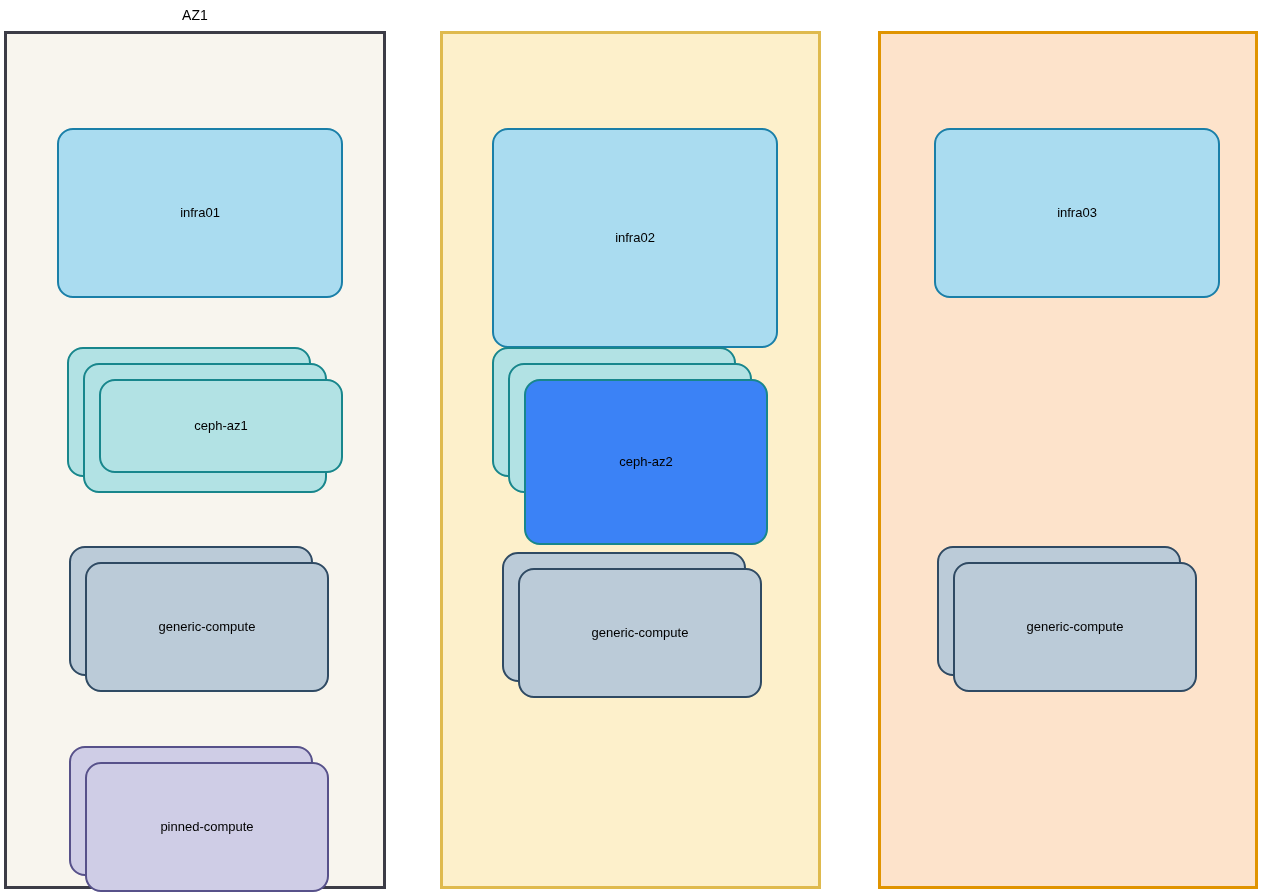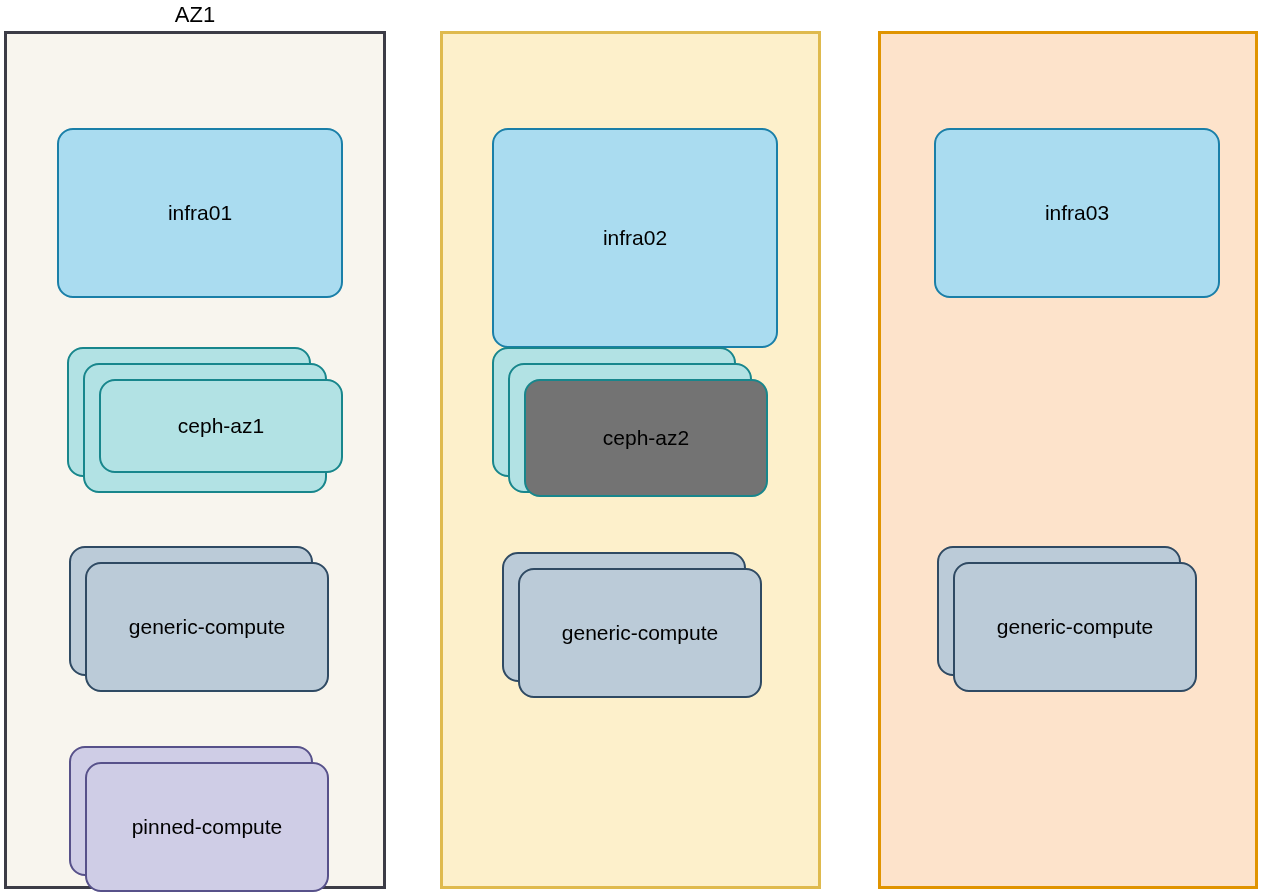--- a/index.html
+++ b/index.html
@@ -24,21 +24,21 @@
 
   
   .az-zone {
     position: absolute;
     box-sizing: border-box;
     border-style: solid;
   }
   .az-title {
     position: absolute;
     text-align: center;
-    font-size: 22px;
+    font-size: 14px;
     line-height: 20px;
     color: #000000;
     white-space: nowrap;
     letter-spacing: 0.1px;
   }
 
   
   .stack {
     position: absolute;
   }
@@ -46,21 +46,21 @@
     position: absolute;
     box-sizing: border-box;
     border-width: 2px;
     border-style: solid;
     border-radius: 16px;
     display: flex;
     align-items: center;
     justify-content: center;
   }
   .card-label {
-    font-size: 21px;
+    font-size: 13px;
     line-height: 20px;
     color: #000000;
     white-space: nowrap;
     text-align: center;
     pointer-events: none;
   }
 </style>
 </head>
 <body>
 
@@ -94,21 +94,21 @@
     </div>
     <div class="az-zone" style="left: 440px; top: 31px; width: 381px; height: 858px; background: rgb(253, 240, 203); border-color: rgb(223, 186, 78); border-width: 3px;">
       <div class="stack" style="left: 49px; top: 94px; width: 286px; height: 170px;">
         <div class="card" style="left: 0px; top: 0px; width: 286px; height: 220px; background: rgb(170, 220, 240); border-color: rgb(26, 127, 168); z-index: 1;">
           <span class="card-label">infra02</span>
         </div>
       </div>
       <div class="stack" style="left: 49px; top: 313px; width: 276px; height: 162px;">
         <div class="card" style="left: 0px; top: 0px; width: 244px; height: 130px; background: rgb(178, 226, 228); border-color: rgb(24, 134, 140); z-index: 1;"></div>
         <div class="card" style="left: 16px; top: 16px; width: 244px; height: 130px; background: rgb(178, 226, 228); border-color: rgb(24, 134, 140); z-index: 2;"></div>
-        <div class="card" style="left: 32px; top: 32px; width: 244px; height: 118px; background: #737373; border-color: rgb(24, 134, 140); z-index: 3;">
+        <div class="card" style="left: 32px; top: 32px; width: 244px; height: 166px; background: #3b82f6; border-color: rgb(24, 134, 140); z-index: 3;">
           <span class="card-label">ceph-az2</span>
         </div>
       </div>
       <div class="stack" style="left: 59px; top: 518px; width: 260px; height: 146px;">
         <div class="card" style="left: 0px; top: 0px; width: 244px; height: 130px; background: rgb(187, 203, 216); border-color: rgb(47, 74, 99); z-index: 1;"></div>
         <div class="card" style="left: 16px; top: 16px; width: 244px; height: 130px; background: rgb(187, 203, 216); border-color: rgb(47, 74, 99); z-index: 2;">
           <span class="card-label">generic-compute</span>
         </div>
       </div>
     </div>

